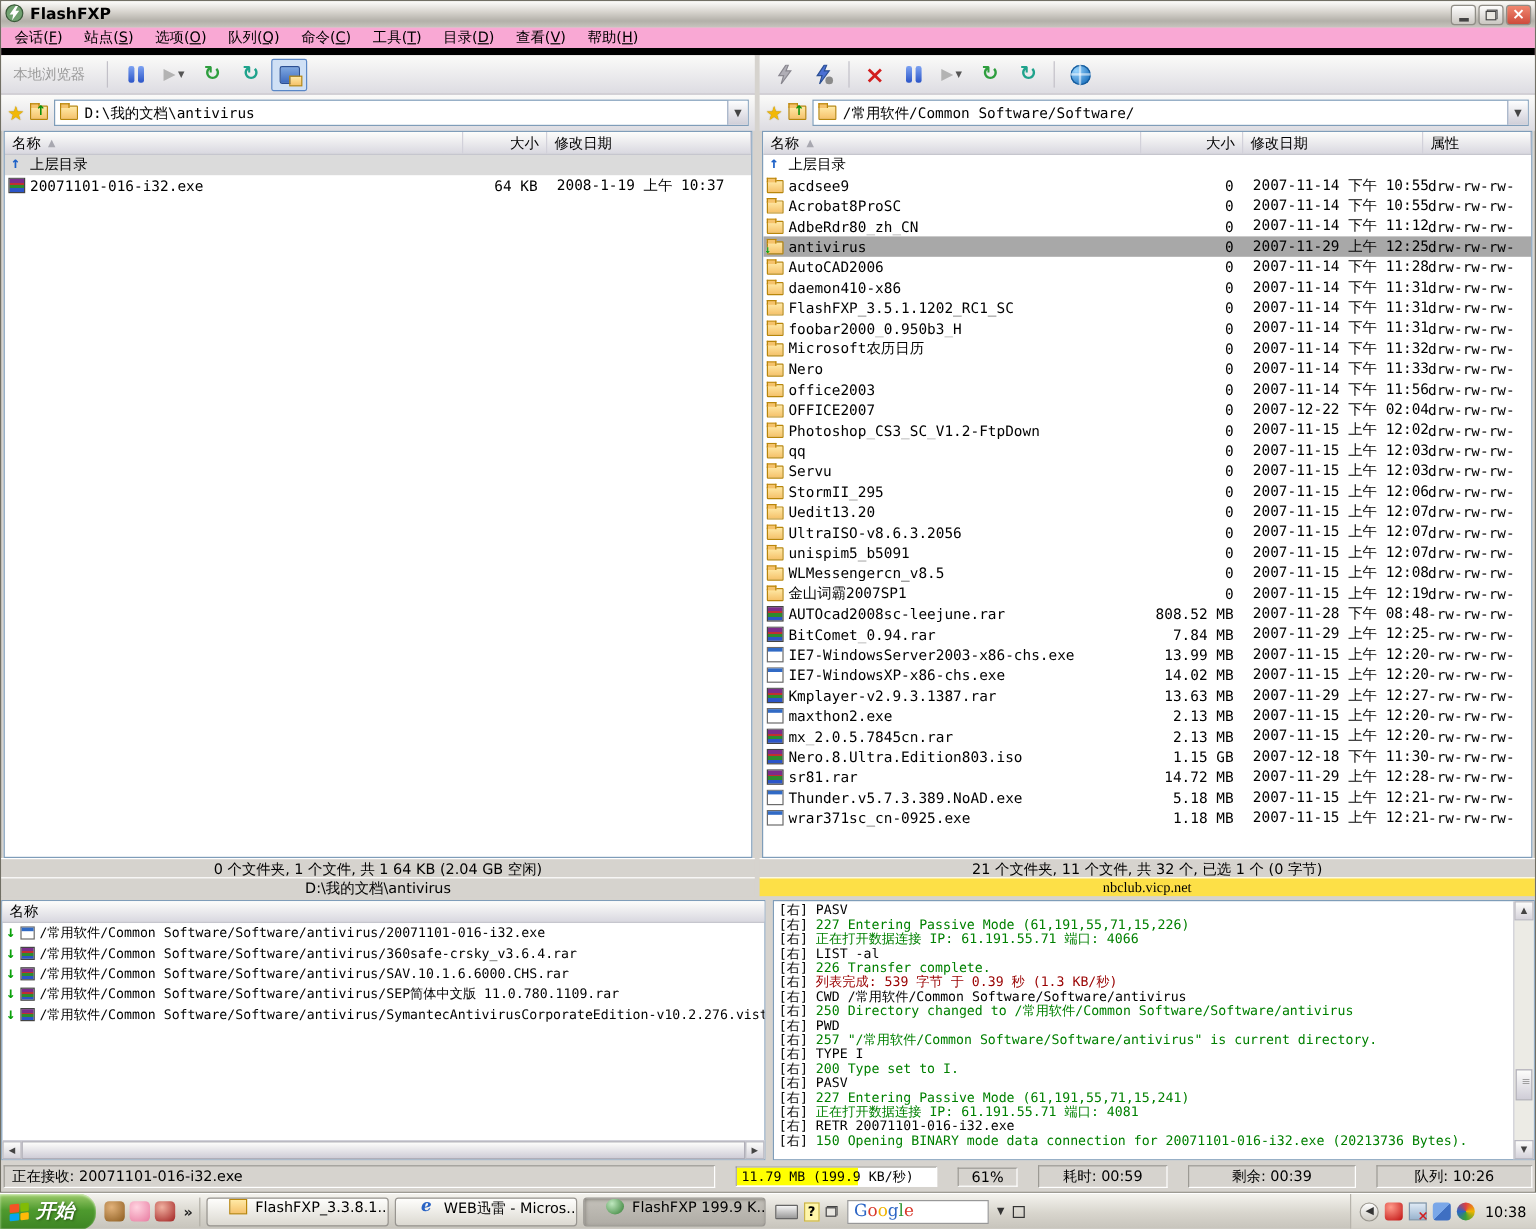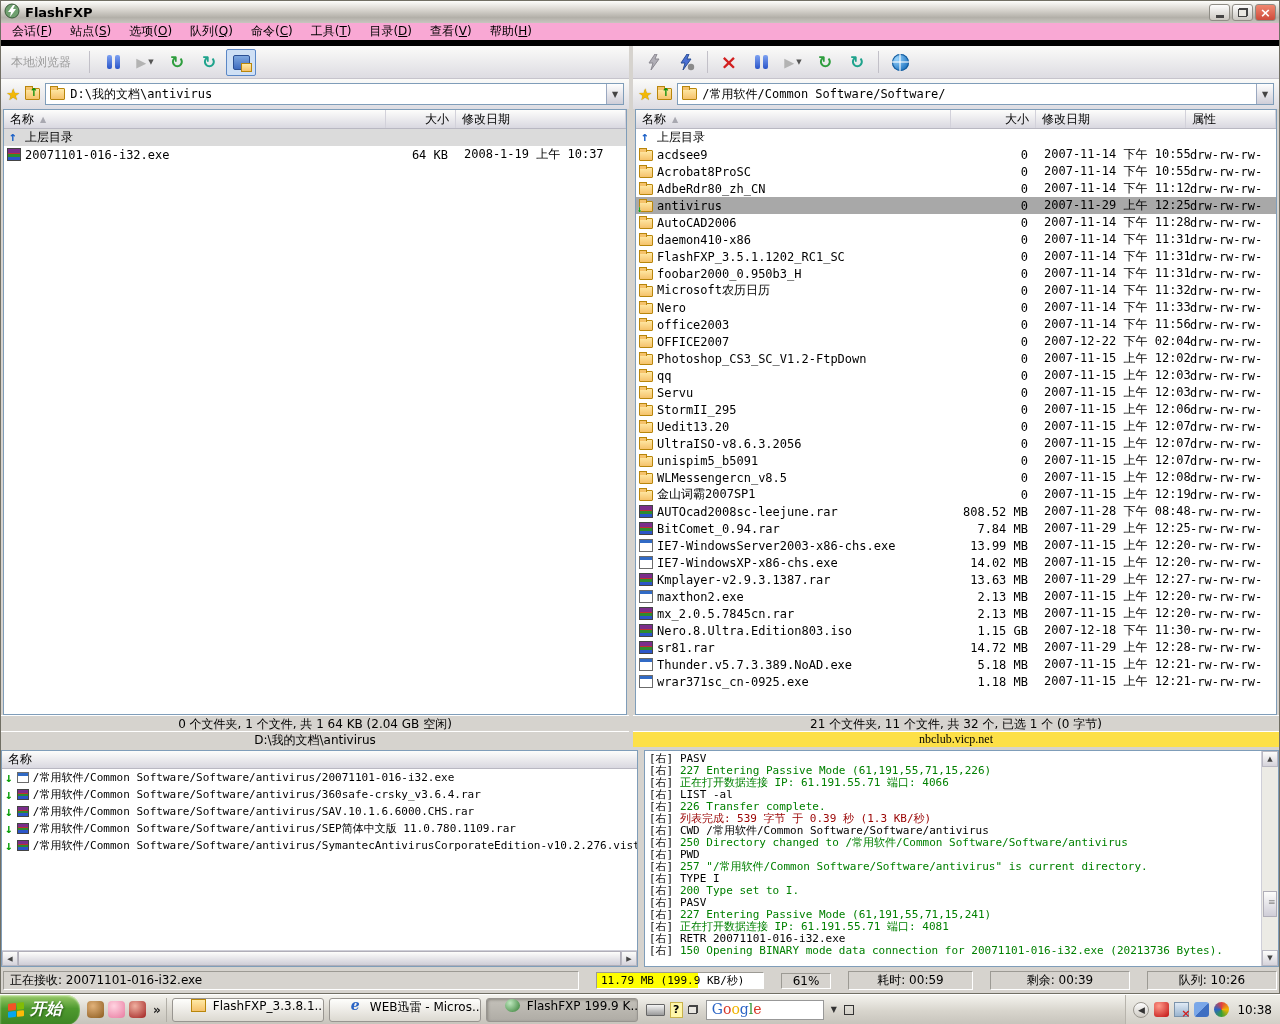--- a/index.html
+++ b/index.html
@@ -95,21 +95,21 @@
 .vthumb{position:absolute;left:1px;right:1px;top:68%;height:26px;background:linear-gradient(#fdfdfb,#cfcdd7);border:1px solid #b0aeb8}
 .vthumb::before{content:'≡';position:absolute;left:4px;top:5px;font-size:9px;color:#888}
 
 .statusbar{height:26px;background:#D6D3CE;display:flex;align-items:center;gap:17px;padding:3px 2px 2px 2px;flex:none}
 .seg{border:1px solid;border-color:#9c9a94 #ffffff #ffffff #9c9a94;display:flex;align-items:center;padding:0 6px;white-space:nowrap;overflow:hidden}
 .seg.recv{flex:1}
 .seg.prog{width:168px;position:relative;background:#fff;justify-content:flex-start;padding:0;font-family:"DejaVu Sans Mono",monospace;font-size:11px}
 .prog-fill{position:absolute;left:0;top:0;bottom:0;background:#FFFF00}
 .prog-txt{position:relative;padding-left:4px}
 .seg.pct{width:50px;justify-content:center}
-.seg.elapsed{width:125px;justify-content:center}
+.seg.elapsed{width:108px;justify-content:center}
 .seg.remaining{width:140px;justify-content:center}
 .seg.queuet{width:130px;justify-content:center}
 
 .taskbar{position:absolute;left:0;right:0;bottom:0;height:30px;background:linear-gradient(#F4F3EE,#D8D5CD 55%,#C7C4BC);border-top:1px solid #fff;display:flex;align-items:center;gap:5px}
 .start{height:30px;padding:0 18px 0 8px;background:linear-gradient(#9CCB6B,#4E9A2E 45%,#3D8424);border-radius:0 14px 14px 0;color:#fff;font-style:italic;font-weight:bold;font-size:16px;display:flex;align-items:center;gap:6px;text-shadow:1px 1px 2px #2c5c18;box-shadow:inset 0 1px 2px #d8f0c0;flex:none}
 .flag{width:16px;height:14px;display:grid;grid-template:1fr 1fr / 1fr 1fr;gap:1px;transform:skewY(-6deg)}
 .flag i{border-radius:1px}
 .ql{display:flex;align-items:center;gap:4px;padding:0 2px;flex:none}
 .qlicon{width:17px;height:17px;border-radius:4px;display:inline-block}
 .qlicon.netants{background:radial-gradient(circle at 6px 5px,#e2b27a,#8a5a1d)}

